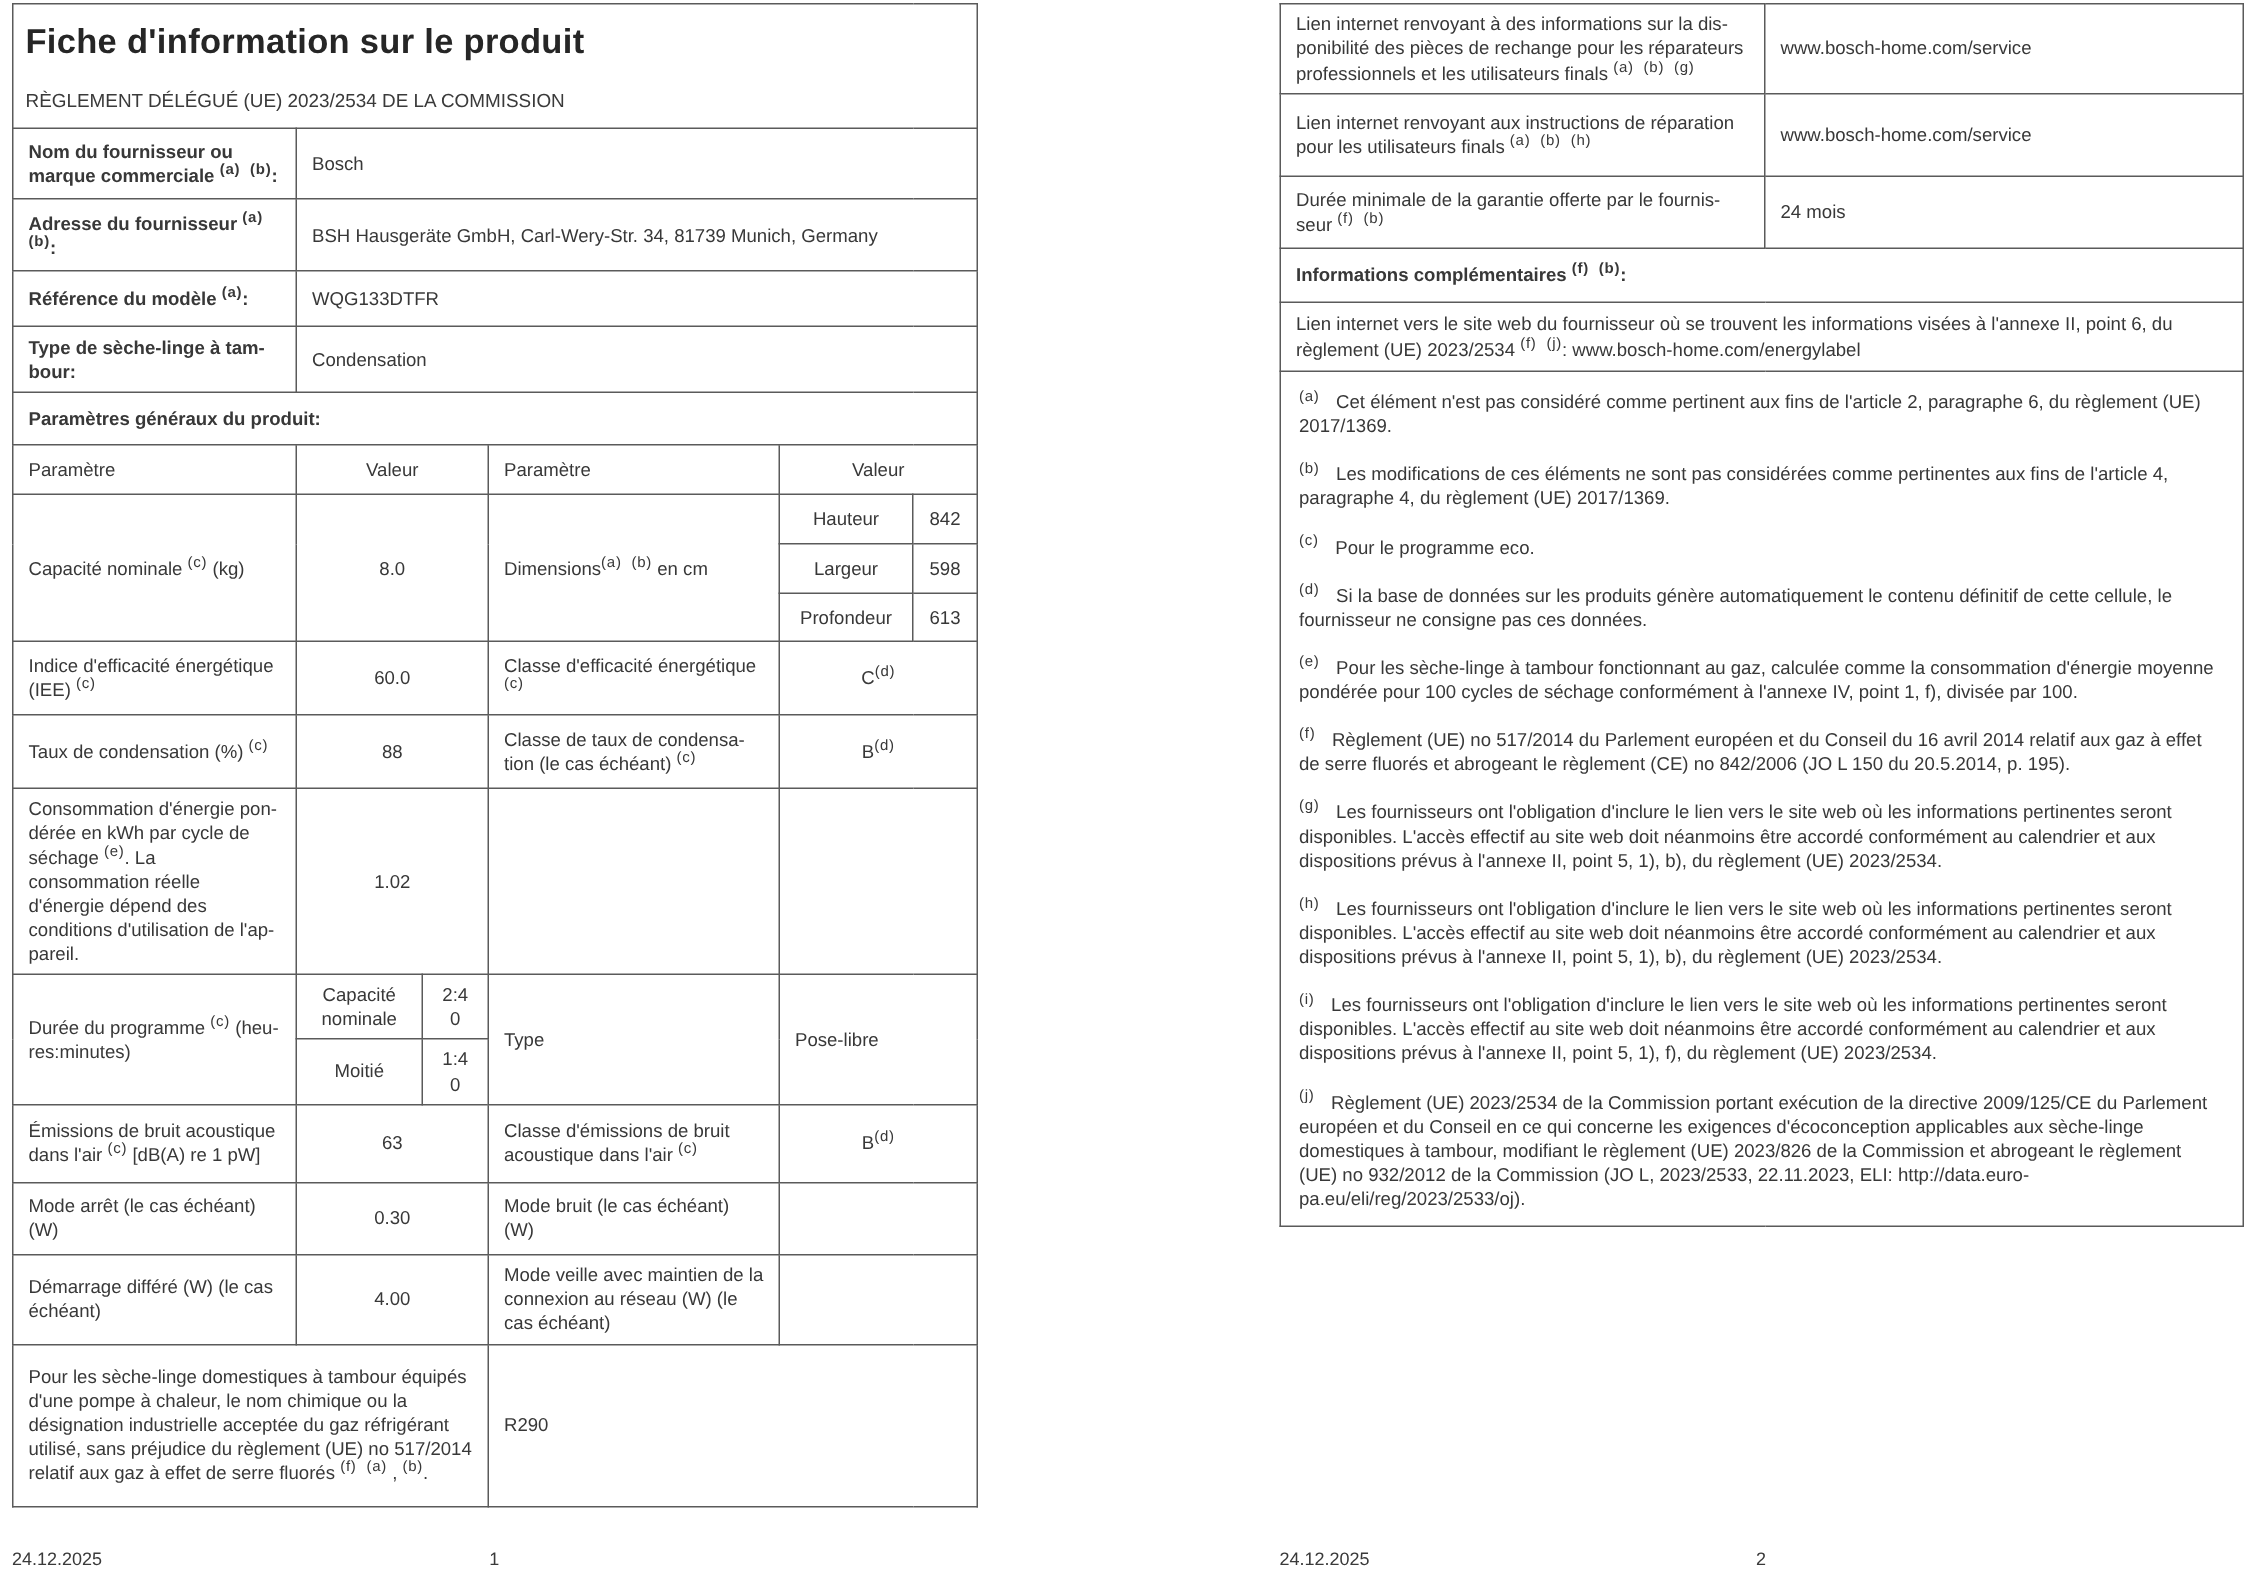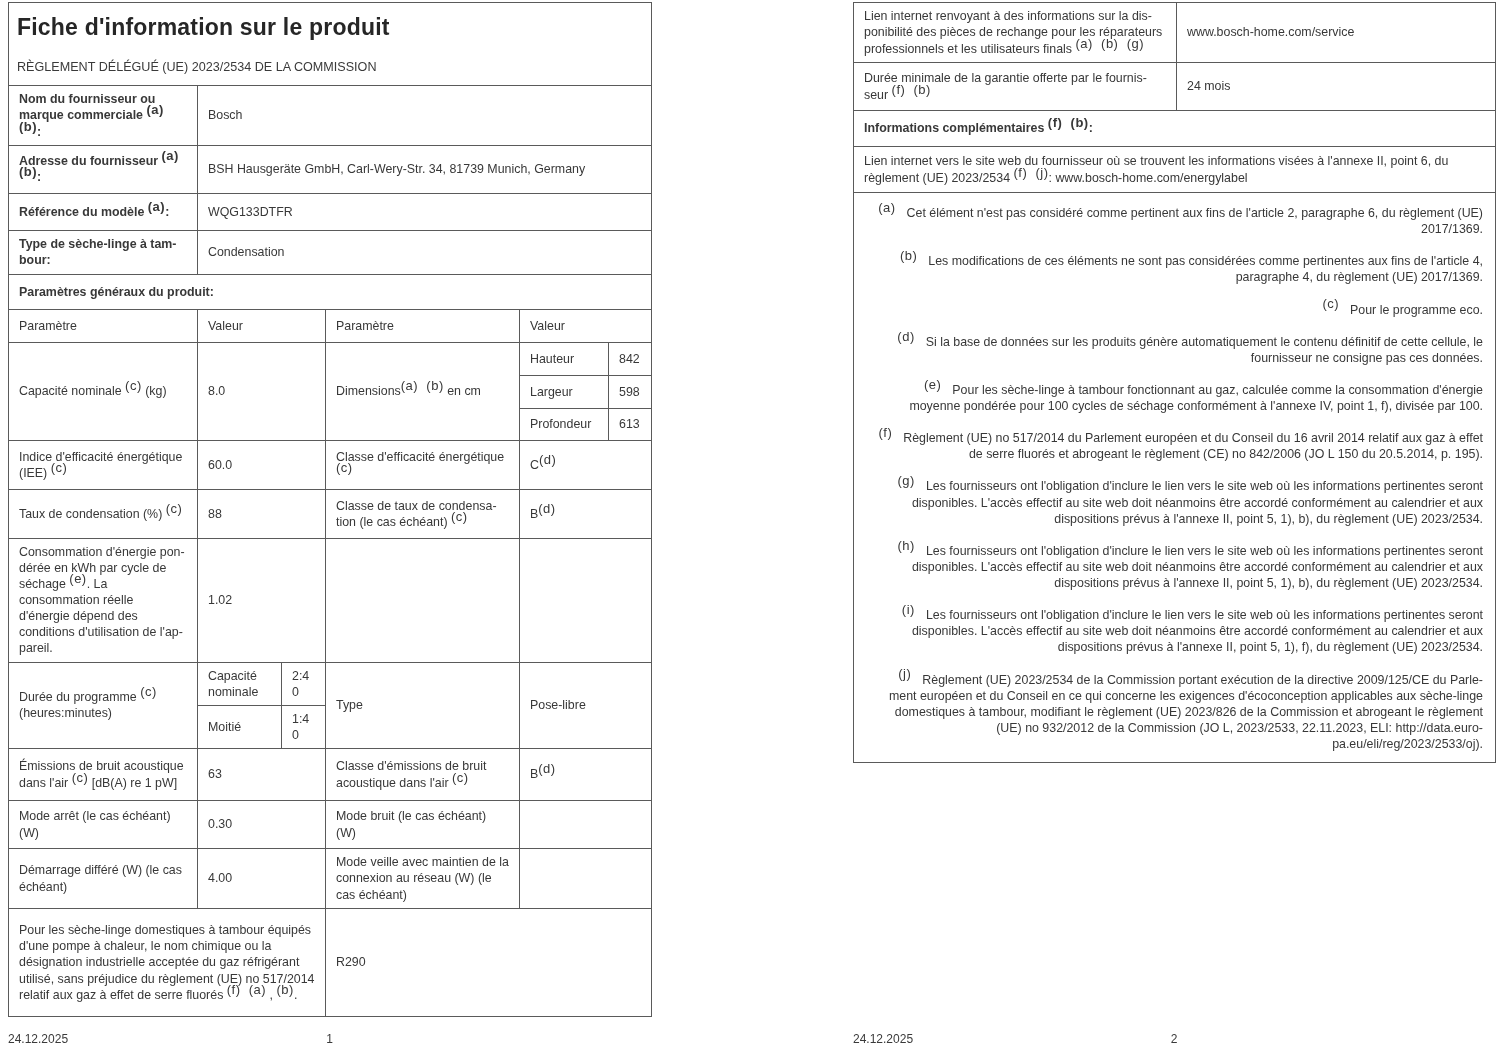--- a/index.html
+++ b/index.html
@@ -11,27 +11,27 @@
   .page{position:absolute;top:2px;}
   #p1{left:8px;width:643px;}
   #p2{left:853px;width:642px;}
   table{width:100%;border-collapse:collapse;table-layout:fixed;}
   td{
     border:1px solid #5a5a5a;font-size:12.4px;line-height:1.3;
     padding:5px 10px;vertical-align:middle;overflow:hidden;
     word-wrap:break-word;
   }
   .b{font-weight:700;}
-  .c{}
-  sup{font-size:13px;line-height:0;letter-spacing:0.5px;}
+  .c{text-align:center;}
+  sup{font-size:10px;line-height:0;letter-spacing:0.5px;}
   .title-cell{padding:8px 8px 10px 8px;vertical-align:top;}
   .doc-title{font-size:23px;font-weight:700;color:#262626;margin:2px 0 16px 0;letter-spacing:0.2px;}
   .doc-sub{font-size:12.6px;color:#3a3a3a;}
   .fn-cell{vertical-align:top;padding:12px 12px 10px 12px;}
-  .fn{margin:0 0 16px 12px;text-align:right;}
+  .fn{margin:0 0 16px 0;}
   .fn:last-child{margin-bottom:0;}
   .fn sup{margin-right:11px;}
   .info-cell{padding:6px 10px;}
   .footer{position:absolute;top:1032px;font-size:12px;color:#3a3a3a;}
   .f-left{left:8px;width:643px;}
   .f-right{left:853px;width:642px;}
   .f-num{text-align:center;}
   .f-date{text-align:left;}
 </style>
 </head>
@@ -153,20 +153,24 @@
   <table>
     <colgroup>
       <col style="width:323px">
         <col style="width:319px">
     </colgroup>
     <tbody>
         <tr style="height:60px">
       <td><span>Lien internet renvoyant à des informations sur la dis­ponibilité des pièces de rechange pour les répara­teurs professionnels et les utilisateurs finals </span><sup>(a)&nbsp; (b)&nbsp; (g)</sup></td>
       <td>www.bosch-home.com/service</td>
     </tr>
+    <tr style="height:55px">
+      <td><span>Lien internet renvoyant aux instructions de répara­tion pour les utilisateurs finals </span><sup>(a)&nbsp; (b)&nbsp; (h)</sup></td>
+      <td>www.bosch-home.com/service</td>
+    </tr>
     <tr style="height:48px">
       <td><span>Durée minimale de la garantie offerte par le fournis­seur </span><sup>(f)&nbsp; (b)</sup></td>
       <td>24 mois</td>
     </tr>
     <tr style="height:36px">
       <td colspan="2" class="b info-cell"><span>Informations complémentaires </span><sup>(f)&nbsp; (b)</sup><span>:</span></td>
     </tr>
     <tr style="height:46px">
       <td colspan="2" class="info-cell"><span>Lien internet vers le site web du fournisseur où se trouvent les informations visées à l'annexe II, point 6, du règlement (UE) 2023/2534 </span><sup>(f)&nbsp; (j)</sup><span>: www.bosch-home.com/energylabel</span></td>
     </tr>

